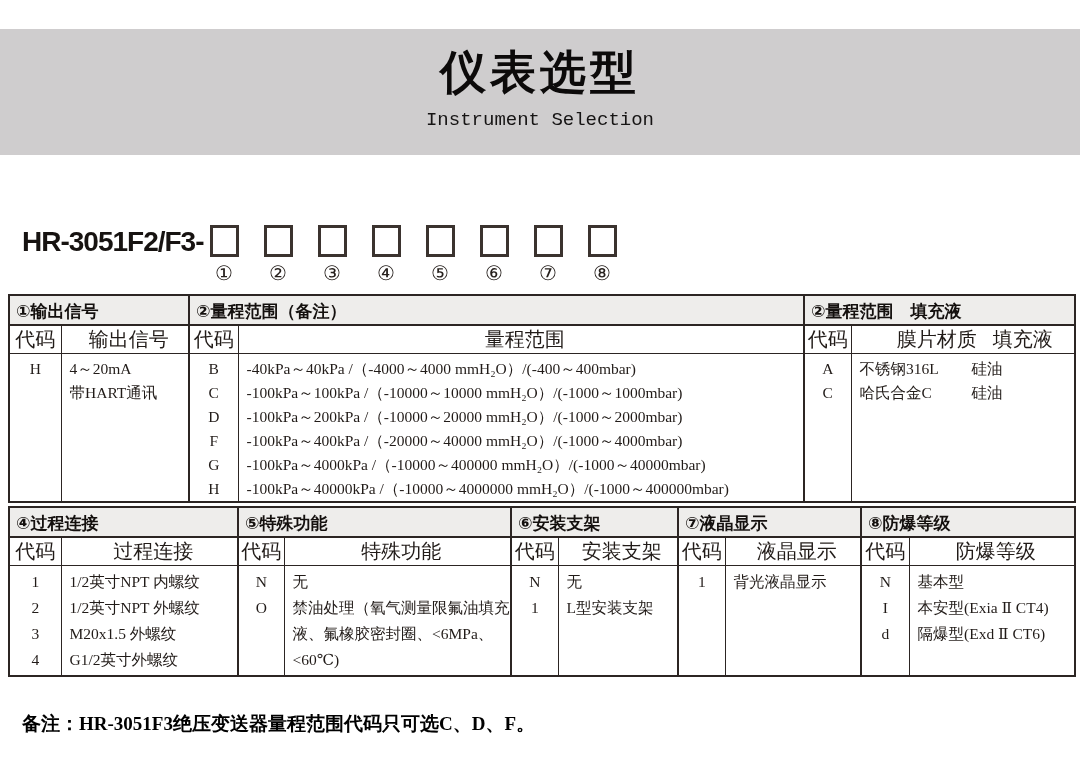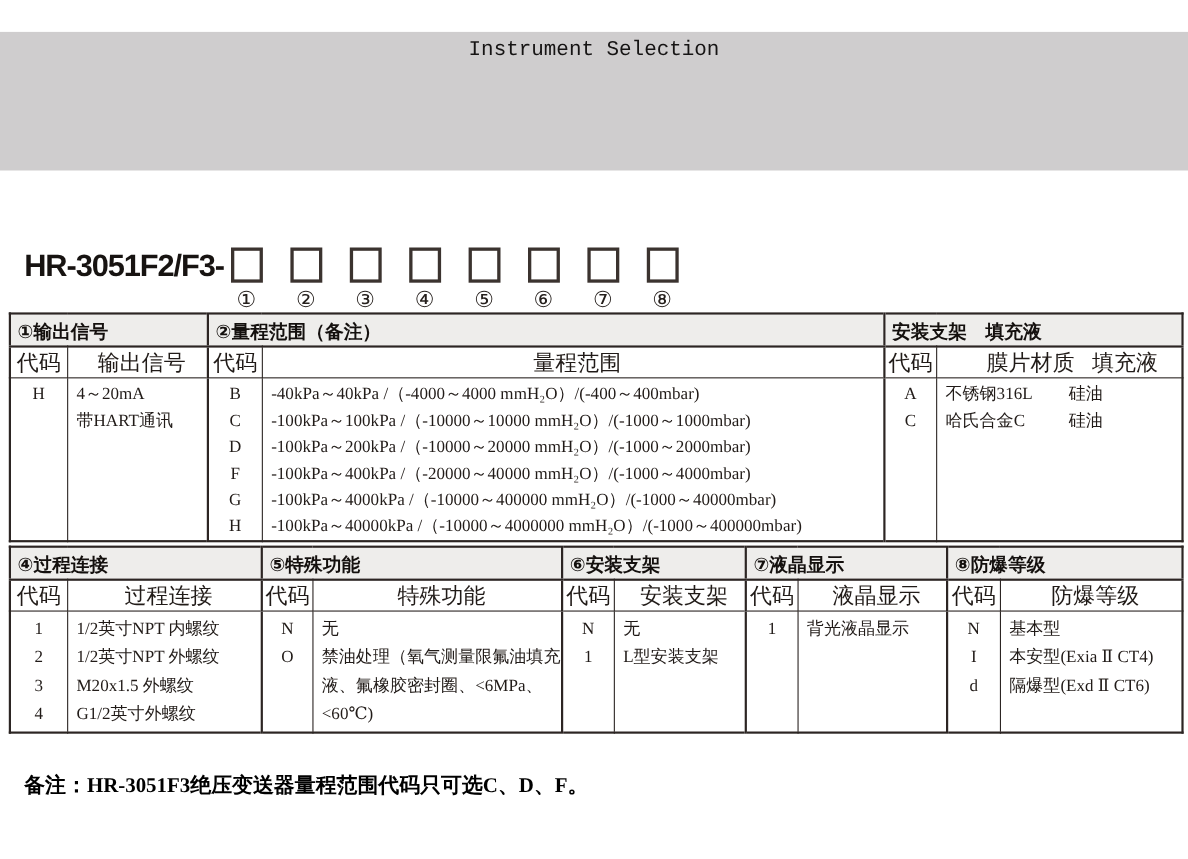--- a/index.html
+++ b/index.html
@@ -38,32 +38,33 @@
     font-family:"Liberation Sans","DejaVu Sans",sans-serif;
     font-weight:bold;font-size:17px;text-align:left;padding:2px 0 0 6px;height:30px;color:#14100e;
   }
   .sec-start{border-left:2px solid #2c2523 !important;}
   .sub-h td{height:25px;font-size:20px;vertical-align:middle;text-align:center;}
   .t2 .sub-h td{height:27px;}
   .code-c{text-align:center;}
   .desc-c{padding-left:8px !important;}
   .body-r td{vertical-align:top;padding-top:3px;height:145px;}
   .t2 .body-r td{height:110px;}
-  .t1{padding-left:21px;}
+  .t1{margin-top:10px;padding-left:21px;}
   .t2{margin-top:3px;}
   .ln{line-height:24px;font-size:15.5px;}
   .t2 .ln{line-height:26px;}
   .mat{display:inline-block;width:112px;}
   
   .note{margin:34px 0 0 22px;font-size:19px;font-weight:bold;color:#000000;}
 </style>
 </head>
 <body>
 
 <div class="banner">
+  <div class="banner-title">仪表选型</div>
   <div class="banner-sub">Instrument Selection</div>
 </div>
 
 <div class="model-row">
   <span class="model-prefix">HR-3051F2/F3-</span>
   <div class="model-slots">
     <div class="model-slot">
       <div class="model-box"></div>
       <div class="model-num">①</div>
     </div>
@@ -104,21 +105,21 @@
       <col style="width:128px">
     <col style="width:49px">
       <col style="width:566px">
     <col style="width:47px">
       <col style="width:224px">
   </colgroup>
   <tbody>
       <tr class="sec-h">
     <th colspan="2">①输出信号</th>
     <th colspan="2" class="sec-start">②量程范围（备注）</th>
-    <th colspan="2" class="sec-start">安装支架　填充液</th>
+    <th colspan="2" class="sec-start">②量程范围　填充液</th>
   </tr>
   <tr class="sub-h">
     <td class="code-c">代码</td>
     <td class="desc-c">输出信号</td>
     <td class="sec-start code-c">代码</td>
     <td class="desc-c">量程范围</td>
     <td class="sec-start code-c">代码</td>
     <td class="desc-c">
       <span class="mat">膜片材质</span><span>填充液</span>
     </td>

